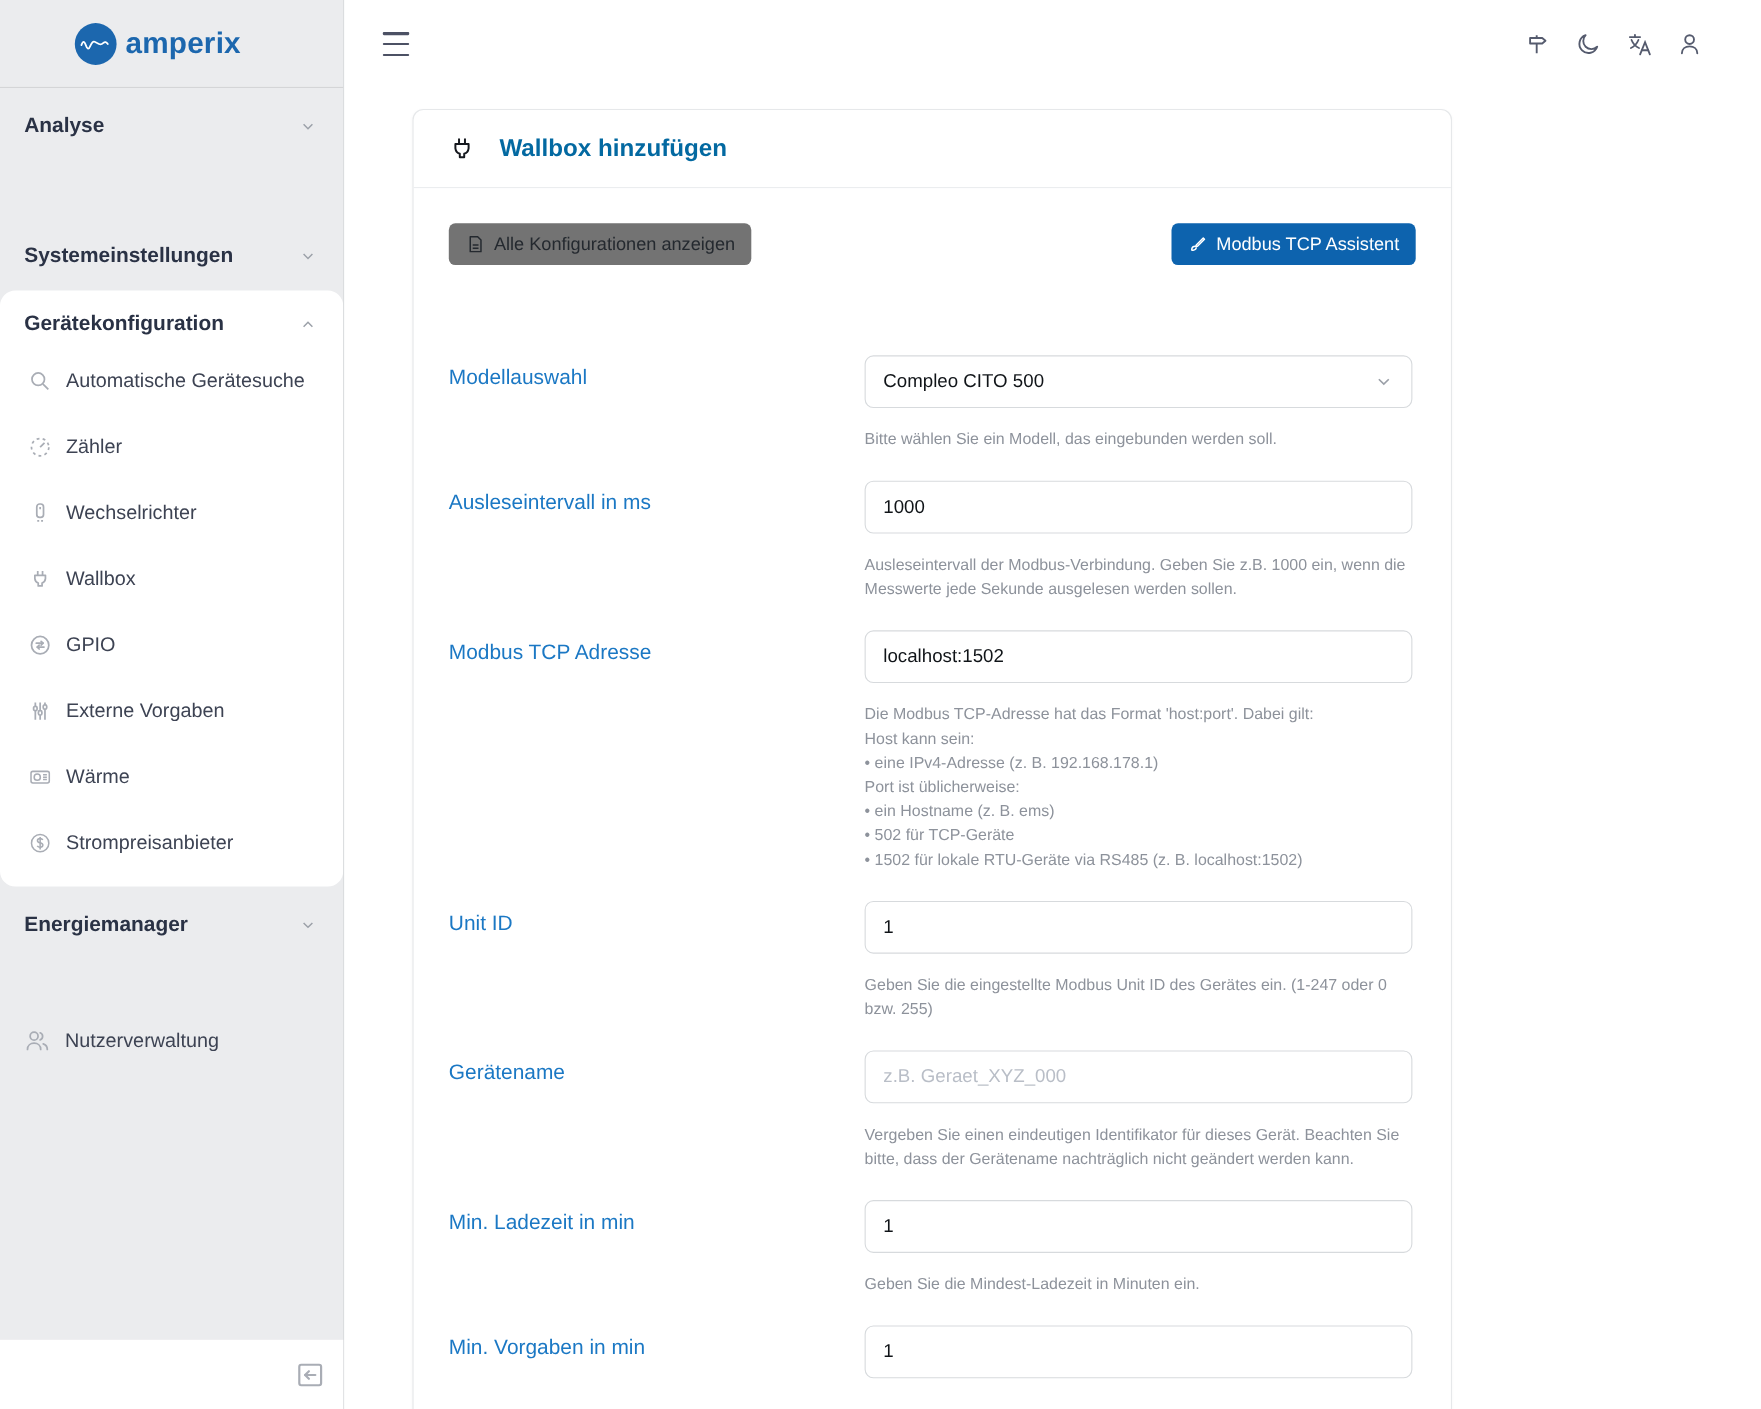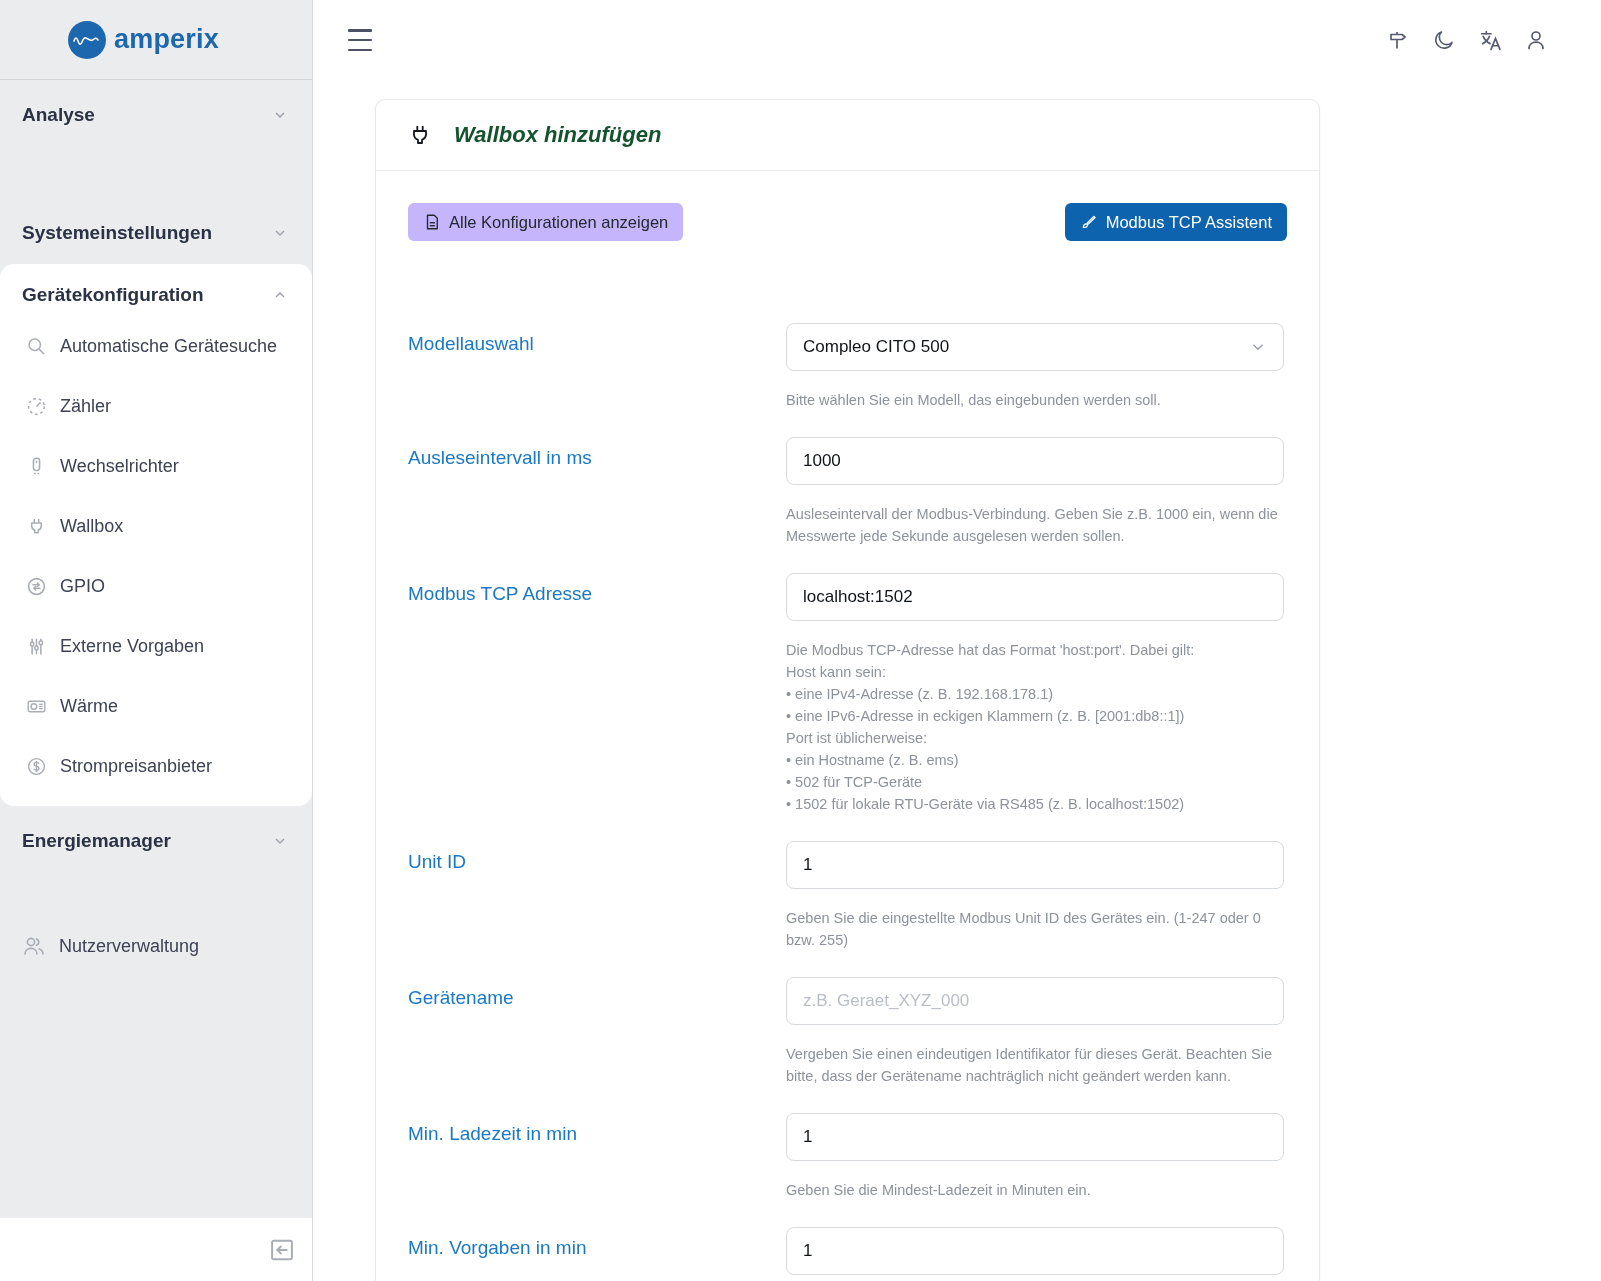--- a/index.html
+++ b/index.html
@@ -48,28 +48,28 @@
   .burger span { display:block; height:2.5px; background:#4c5164; border-radius:1px; width:24px; }
   .topbar-right { margin-left:auto; display:flex; align-items:center; gap:20px; }
   .top-icon { background:none; border:none; cursor:pointer; color:#555b6e; width:26px; height:26px;
               display:flex; align-items:center; justify-content:center; }
 
   .card { position:absolute; left:62px; top:99px; width:945px; height:1500px;
           background:#fff; border:1px solid #e6e8ea; border-radius:10px;
           box-shadow:0 1px 3px rgba(0,0,0,.04); }
   .card-head { display:flex; align-items:center; padding:22px 32px; border-bottom:1px solid #ebedef; }
   .card-head .head-icon { color:#15181e; width:24px; height:26px; }
-  .card-title { font-size:22px; font-weight:700; color:#14532d; margin-left:22px;font-style:italic; }
+  .card-title { font-size:22px; font-weight:700; color:#0369a1; margin-left:22px; }
 
   .card-body { padding:32px; }
   .btn-row { display:flex; justify-content:space-between; align-items:flex-start; margin-bottom:82px; }
   .btn { display:inline-flex; align-items:center; gap:8px; font-size:16.5px;
          border:none; border-radius:6px; height:38px; padding:0 15px; cursor:pointer;
          font-family:"Liberation Sans", sans-serif; }
-  .btn-gray { background:#c4b5fd; color:#24292f; }
+  .btn-gray { background:#737373; color:#24292f; }
   .btn-blue { background:#0d63ae; color:#fff; }
 
   .form-row { display:flex; margin-bottom:26px; }
   .form-label { width:378px; min-width:378px; padding-top:10px; font-size:19px; color:#1b78c4; }
   .form-control { width:498px; }
   .tb, .select-box { width:100%; height:48px; border:1px solid #d7dadd; border-radius:8px;
         font-size:17px; color:#101418; padding:0 16px; background:#fff;
         font-family:"Liberation Sans", sans-serif; }
   .tb::placeholder { color:#b9bec7; }
   .select-box { display:flex; align-items:center; justify-content:space-between; cursor:pointer; }
@@ -343,21 +343,20 @@
       </div>
 
       <div class="form-row">
         <div class="form-label">Modbus TCP Adresse</div>
         <div class="form-control">
           <input class="tb" type="text" value="localhost:1502" style="">
           <div class="help">
             <div>Die Modbus TCP-Adresse hat das Format 'host:port'. Dabei gilt:</div>
             <div>Host kann sein:</div>
             <div>• eine IPv4-Adresse (z. B. 192.168.178.1)</div>
-            <div>• eine IPv6-Adresse in eckigen Klammern (z. B. [2001:db8::1])</div>
             <div>Port ist üblicherweise:</div>
             <div>• ein Hostname (z. B. ems)</div>
             <div>• 502 für TCP-Geräte</div>
             <div>• 1502 für lokale RTU-Geräte via RS485 (z. B. localhost:1502)</div>
           </div>
         </div>
       </div>
 
       <div class="form-row">
         <div class="form-label">Unit ID</div>

